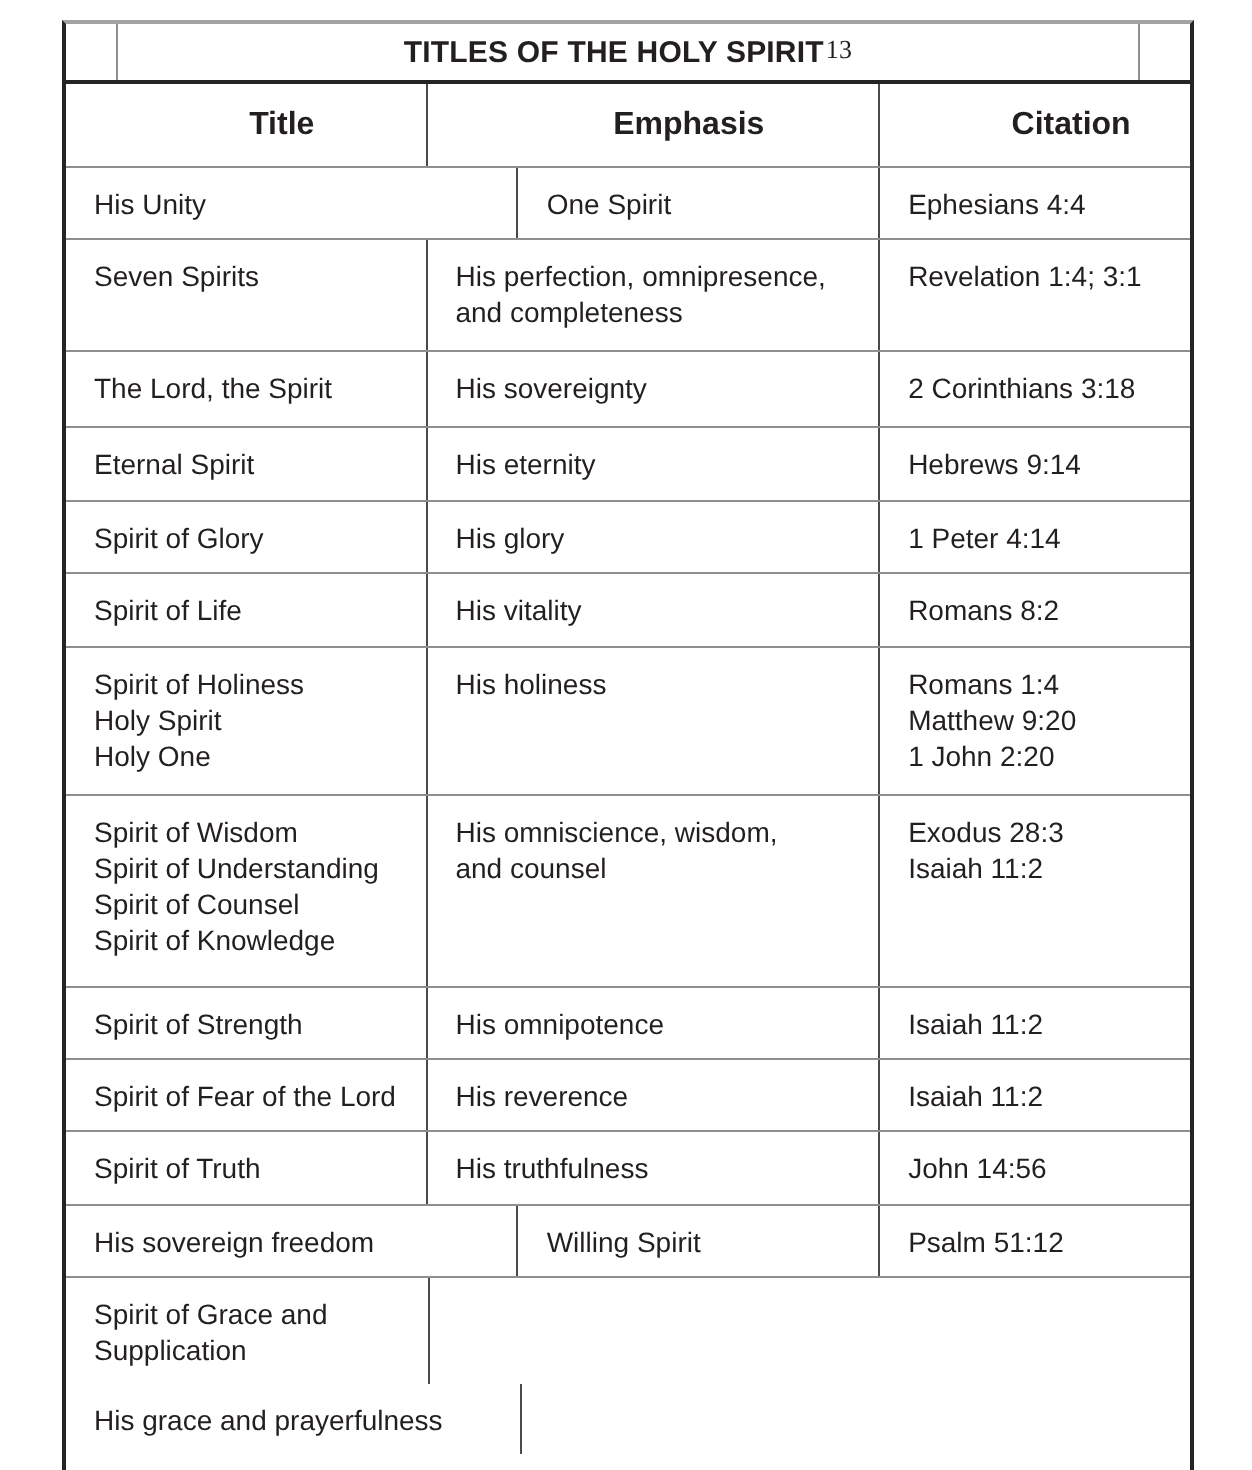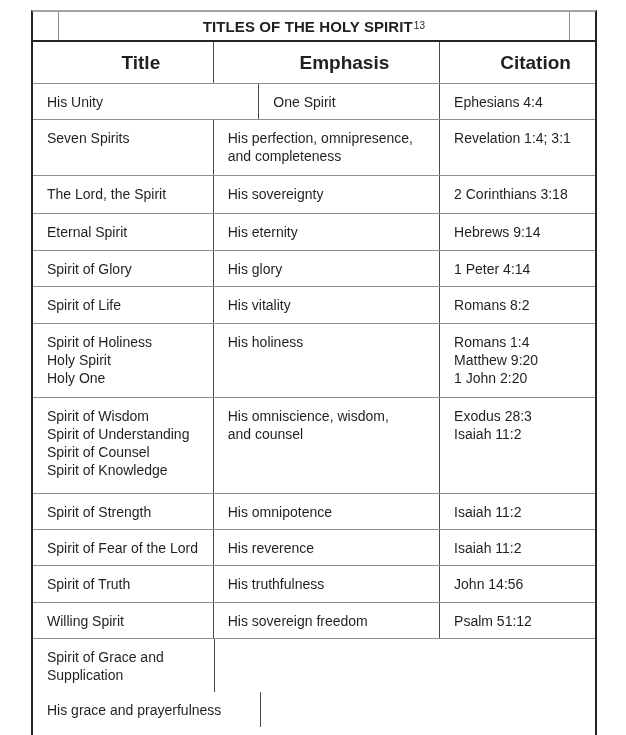--- a/index.html
+++ b/index.html
@@ -48,39 +48,39 @@
   .title-cell {
     flex: 1;
     display: flex;
     align-items: center;
     justify-content: center;
     font-size: 15px;
     font-weight: bold;
     letter-spacing: 0.1px;
   }
   .title-cell sup {
-    font-family: Liberation Sans, sans-serif;
+    font-family: Liberation Serif, serif;
     font-weight: normal;
-    font-size: 10px;
+    font-size: 13px;
     position: relative;
     top: -1px;
     margin-left: 1px;
   }
   .header-row {
     display: flex;
     box-sizing: border-box;
     min-height: 42px;
     border-bottom: 1.5px solid #8f8f8f;
   }
   .hcell {
     box-sizing: border-box;
     display: flex;
     align-items: center;
     justify-content: center;
-    font-size: 19px;
+    font-size: 16px;
     font-weight: bold;
     padding-left: 36px;
   }
   .trow {
     display: flex;
     box-sizing: border-box;
     border-bottom: 1px solid #8f8f8f;
     align-items: stretch;
   }
   .trow.last {
@@ -189,22 +189,22 @@
       <div class="cell col-cit">Isaiah 11:2</div>
     </div>
 
     <div class="trow" style="min-height:37px">
       <div class="cell col-title">Spirit of Truth</div>
       <div class="cell col-emph">His truthfulness</div>
       <div class="cell col-cit">John 14:56</div>
     </div>
 
     <div class="trow" style="min-height:36px">
+      <div class="cell col-emph">His sovereign freedom</div>
       <div class="cell col-title">Willing Spirit</div>
-      <div class="cell col-emph">His sovereign freedom</div>
       <div class="cell col-cit">Psalm 51:12</div>
     </div>
 
 
     <div class="trow last" style="min-height:51px">
       <div class="cell col-title">Spirit of Grace and
 Supplication</div>
       <div class="cell col-emph">His grace and prayerfulness</div>
       <div class="cell col-cit">Zechariah 12:10</div>
     </div>

